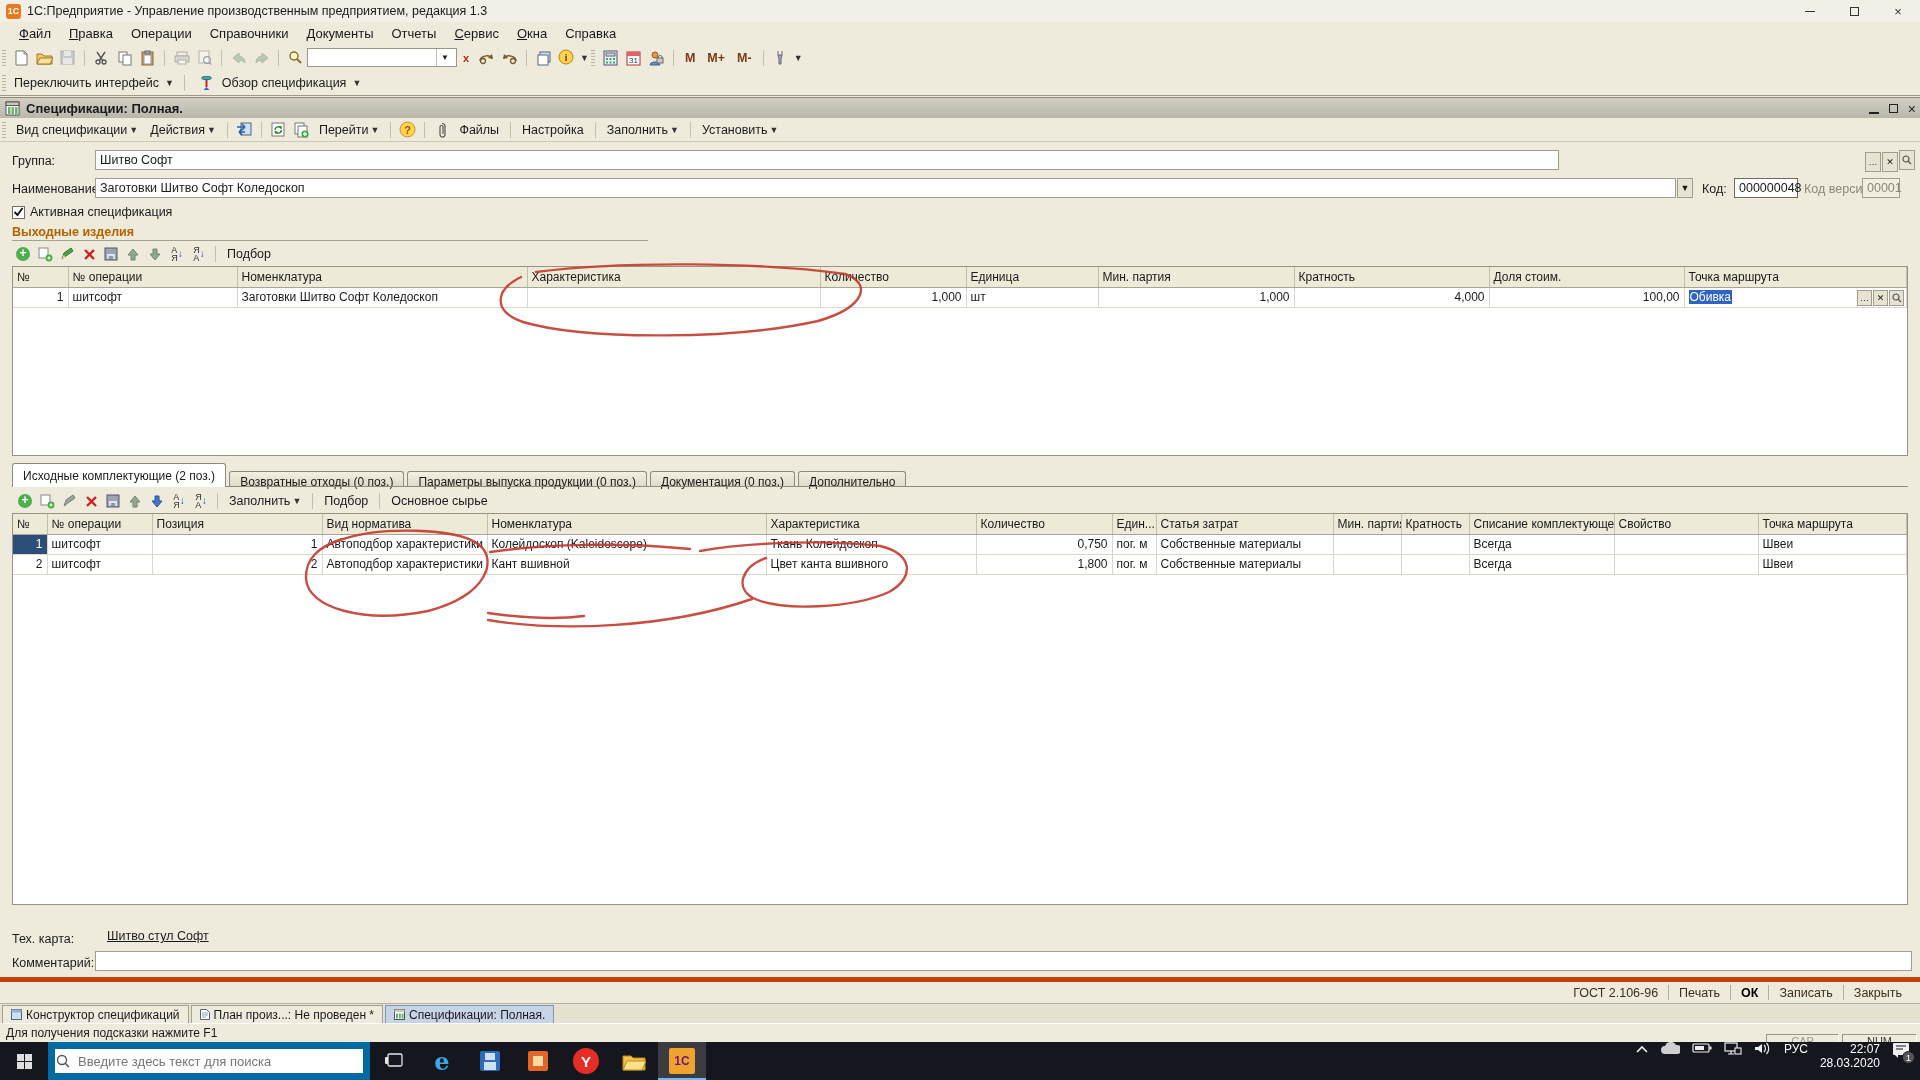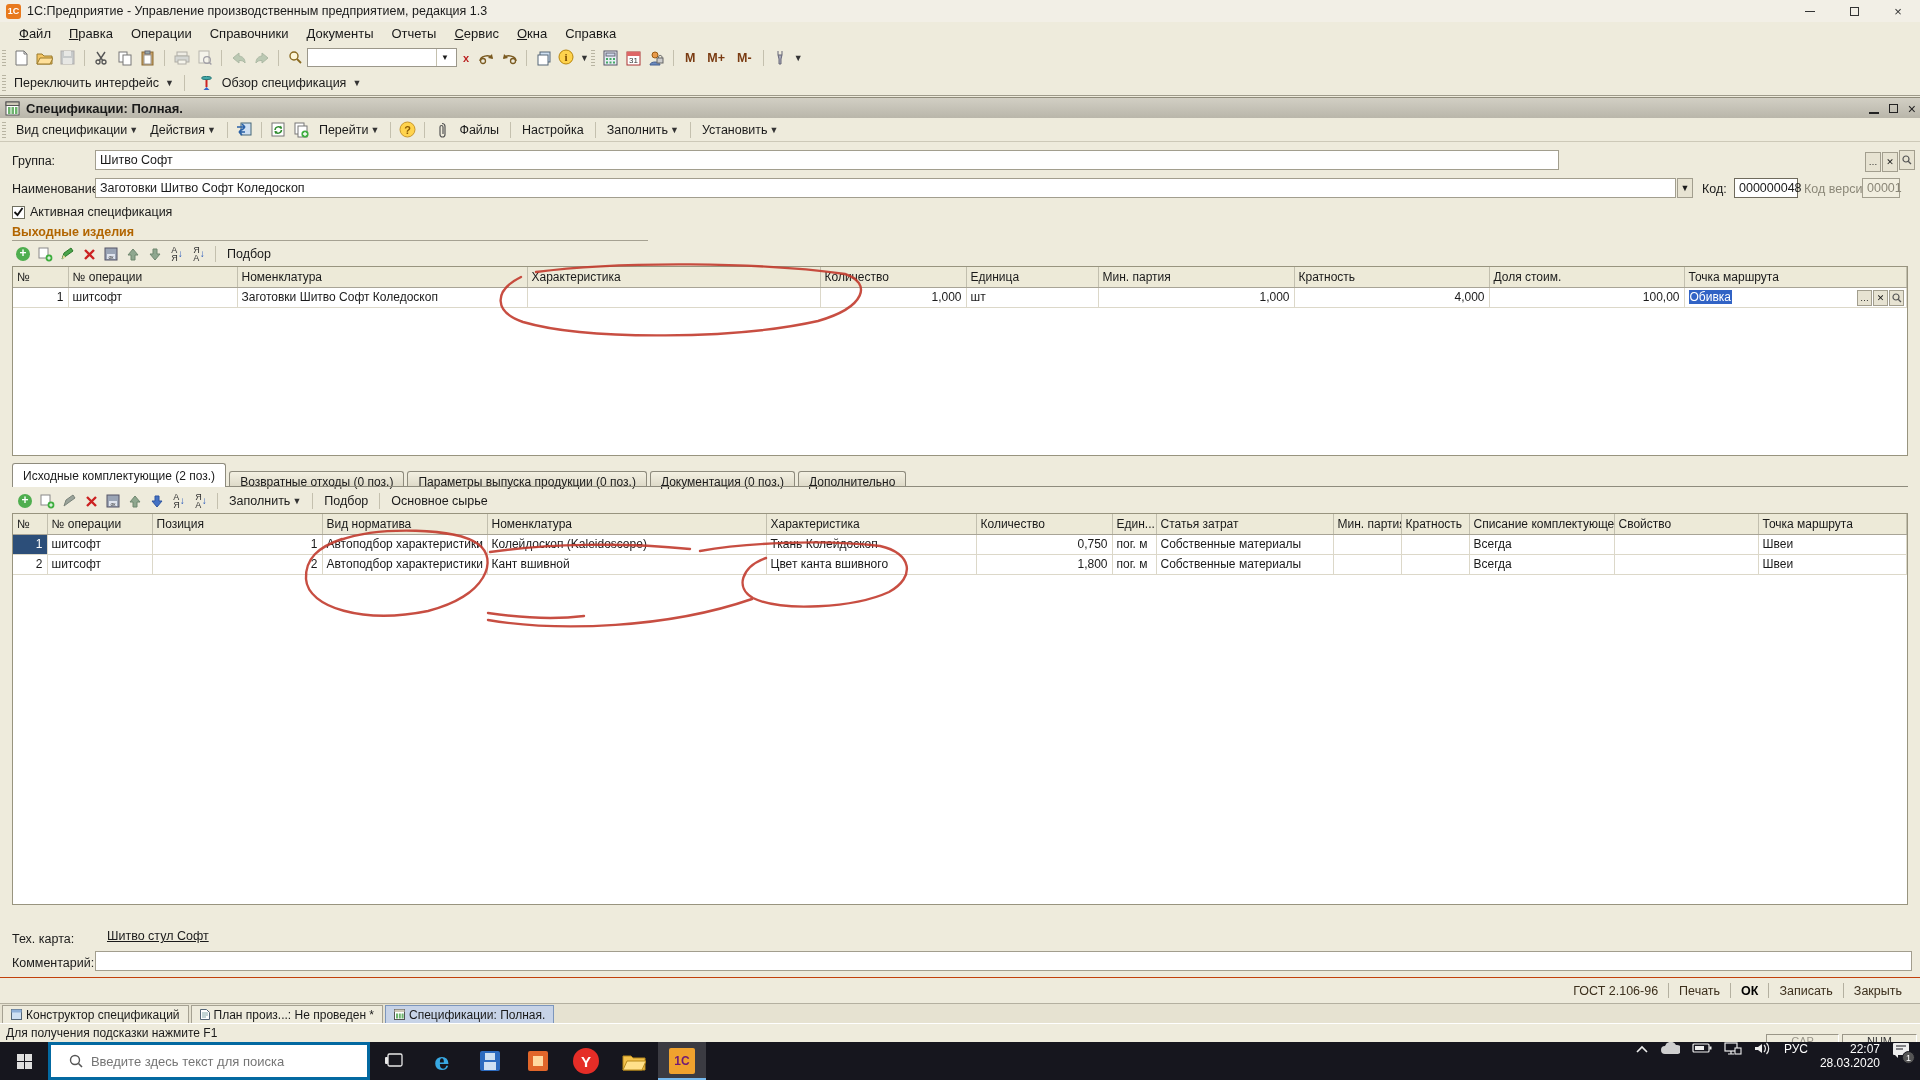--- a/index.html
+++ b/index.html
@@ -68,36 +68,36 @@
   .tabstrip { position:absolute; display:flex; align-items:flex-end; }
   .tab { border:1px solid #8e8b7d; border-bottom:none; border-radius:3px 3px 0 0; padding:3px 10px 4px;
          background:linear-gradient(#f3f0e2,#ddd9c7); font-size:12px; margin-right:3px; height:16px; }
   .tab.active { background:#fff; height:24px; position:relative; z-index:3; padding-top:5px; }
   
   .gi { width:22px; height:18px; display:flex; align-items:center; justify-content:center; }
   .circle-plus { width:14px; height:14px; border-radius:50%; background:#4fae4f; color:#fff; font-size:12px; line-height:13px; text-align:center; font-weight:bold; }
   .sorticon { font-size:9px; line-height:8px; color:#333; display:flex; align-items:center; }
   .sorticon .ar { color:#2255bb; font-size:10px; }
   
-  .footerbar { left:0; top:977px; width:1920px; height:26px; border-top:1px solid #c2410c; display:flex; align-items:center; justify-content:flex-end; padding-right:8px; }
+  .footerbar { left:0; top:977px; width:1920px; height:26px; border-top:5px solid #c2410c; display:flex; align-items:center; justify-content:flex-end; padding-right:8px; }
   .fbtn { padding:2px 10px; color:#3c2f1c; font-size:12.5px; }
   .fbtn.ok { font-weight:bold; color:#000; }
   .fsep { width:1px; height:15px; background:#b4b0a0; }
   
   .mditabbar { left:0; top:1003px; width:1920px; height:20px; background:#e6e2d1; border-top:1px solid #b4b0a0; display:flex; align-items:flex-end; padding-left:2px; gap:2px; }
   .mditab { display:flex; align-items:center; gap:4px; height:18px; padding:0 8px; border:1px solid #a5a192; border-bottom:none; background:#eeebdc; font-size:12px; white-space:nowrap; }
   .mditab.active { background:#c7d3e7; border-color:#7c96bc; }
   .statusbar { left:0; top:1023px; width:1920px; height:19px; background:#eeebdc; border-top:1px solid #fff; display:flex; align-items:center; font-size:12px; }
   .scell { height:15px; border:1px solid; border-color:#9a9688 #fff #fff #9a9688; display:flex; align-items:center; justify-content:center; font-size:11px; padding:0 24px; margin-right:3px;margin-top:16px; }
   
   .taskbar { left:0; top:1042px; width:1920px; height:38px; background:#16161e; display:flex; align-items:center; color:#fff; }
   .tb-slot { width:48px; height:38px; display:flex; align-items:center; justify-content:center; }
   .startlogo { display:grid; grid-template-columns:7px 7px; grid-template-rows:7px 7px; gap:1px; }
   .startlogo span { background:#dfdfdf; }
-  .searchbox { width:322px; height:38px; background:#fff; border:3px solid #0369a1; display:flex; align-items:center; padding:0 18px; gap:8px; }
+  .searchbox { width:322px; height:38px; background:#fff; border:7px solid #0369a1; display:flex; align-items:center; padding:0 1px; gap:8px; }
   .searchbox input { border:none; outline:none; font-size:13px; color:#454545; width:260px; background:transparent; }
   .appico { width:26px; height:26px; display:flex; align-items:center; justify-content:center; border-radius:2px; }
   .tb-slot.active-app { background:rgba(255,255,255,.16); box-shadow:inset 0 -2px 0 #76b9ed; }
   .tray { position:absolute; right:0; top:0; height:38px; display:flex; align-items:flex-start; gap:12px; padding-right:10px; font-size:12px; }
   .clock { text-align:right; line-height:14px; font-size:12px; }
   .badge { position:absolute; right:-5px; bottom:-3px; width:13px; height:13px; border-radius:50%; background:#555; color:#fff;
            font-size:9px; display:flex; align-items:center; justify-content:center; border:1px solid #16161e; }
   
   #annot { position:absolute; left:0; top:0; width:1920px; height:1080px; pointer-events:none; z-index:60; }
 </style>

